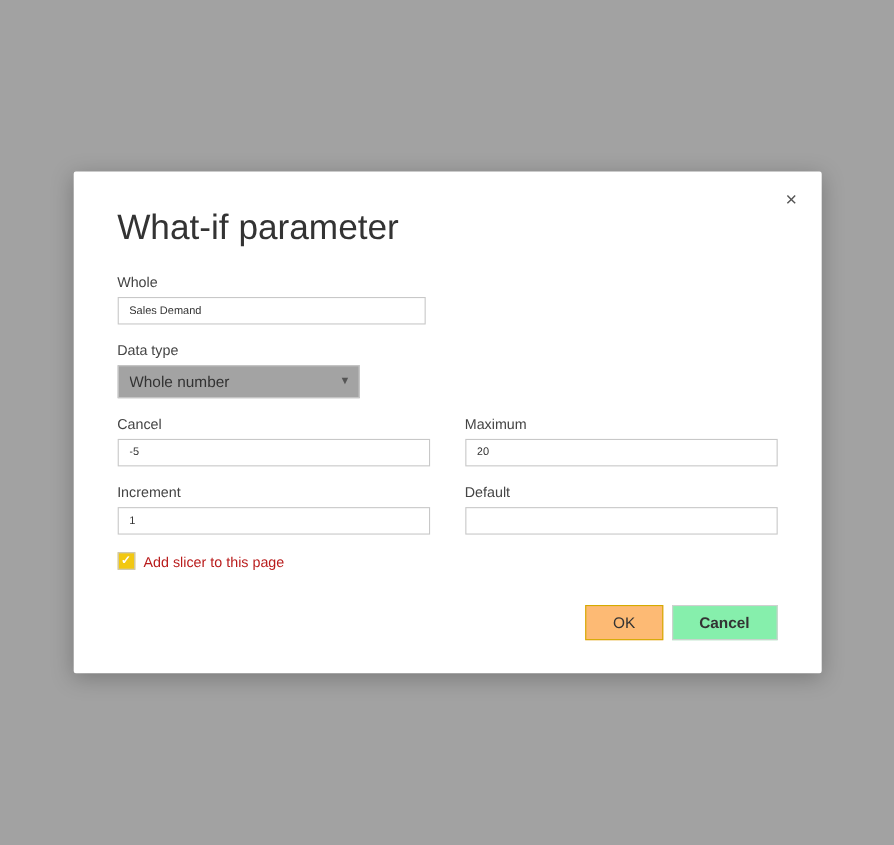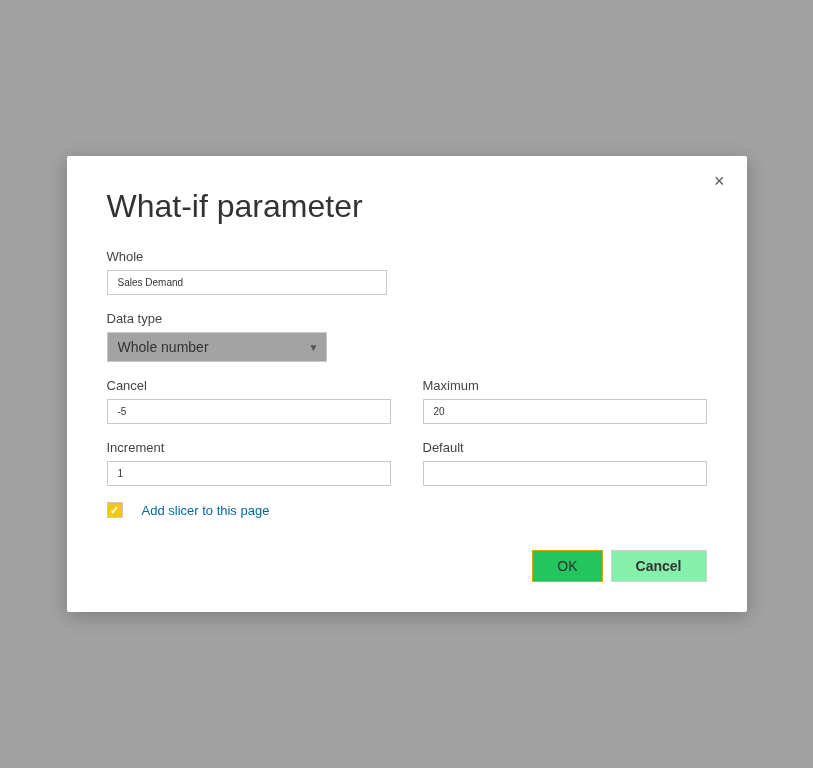--- a/index.html
+++ b/index.html
@@ -145,33 +145,32 @@
 
     .checkbox-custom .checkmark {
       color: #fff;
       font-size: 11px;
       font-weight: bold;
       line-height: 1;
     }
 
     .checkbox-label {
       font-size: 13px;
-      color: #0369a1;
-      margin-left: 11px;
+      color: #b91c1c;
     }
 
     .dialog-footer {
       display: flex;
       justify-content: flex-end;
       gap: 8px;
       align-items: center;
     }
 
     .btn-ok {
-      background: #22c55e;
+      background: #fdba74;
       border: 1px solid #d4aa00;
       color: #333;
       padding: 7px 24px;
       font-size: 14px;
       cursor: pointer;
       min-width: 70px;
     }
 
     .btn-cancel {
       background: #86efac;

